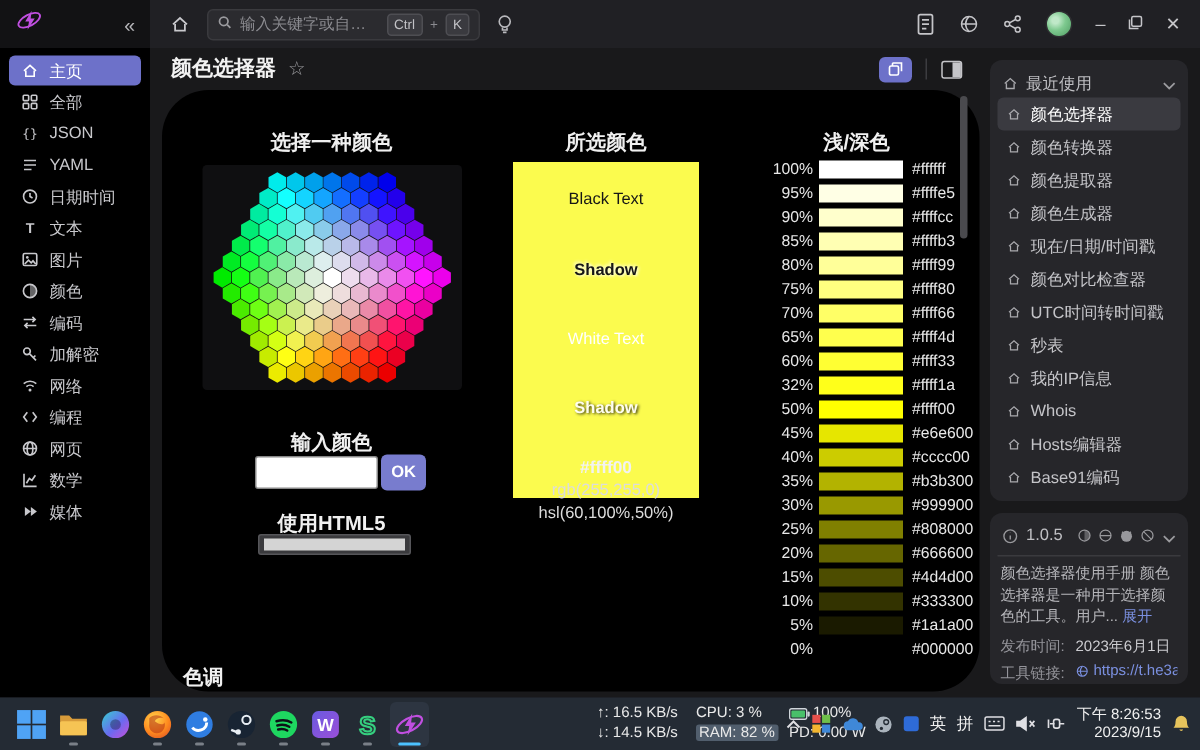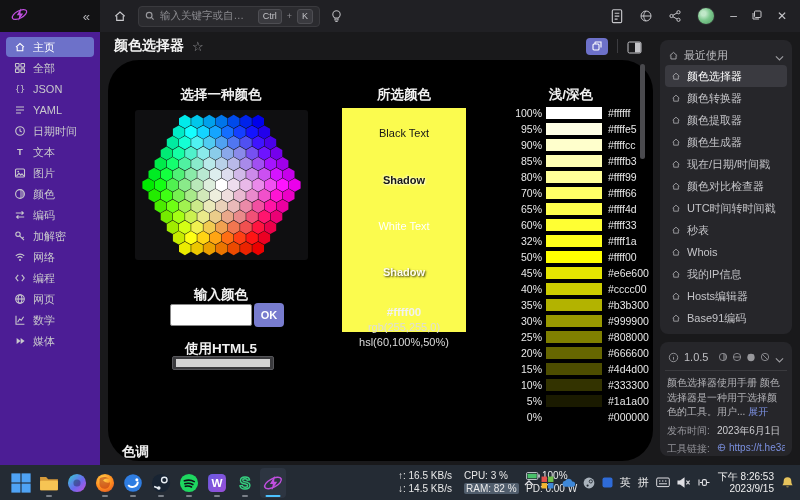--- a/index.html
+++ b/index.html
@@ -16,21 +16,21 @@
   .searchbox .ph { flex:1; font-size:10.5px; color:#8b8b90; white-space:nowrap; overflow:hidden; text-overflow:ellipsis; }
   .kbd { background:#3a3a3f; border:1px solid #4e4e53; border-radius:3px; font-size:9px; color:#c2c2c6; padding:0 4px; line-height:13px; }
   .kbd-plus { color:#8b8b90; font-size:9px; }
   .tb-bulb { margin-left:10px; width:13px; height:14px; color:#b9b9bd; }
   .tb-right { margin-left:auto; display:flex; align-items:center; gap:15px; padding-right:13px; }
   .tb-icon { width:14px; height:14px; color:#c5c5c9; display:grid; place-items:center; }
   .avatar { width:18px; height:18px; border-radius:50%; background:radial-gradient(circle at 35% 35%, #bfe8c8 15%, #7ec98f 45%, #4f9c63 100%); border:1px solid #2e2e31; }
   .winbtn { color:#c5c5c9; font-size:12px; line-height:12px; }
 
   
-  .sidebar { position:absolute; left:0; top:32px; width:100px; height:433px; background:#4c1d95; padding-top:5px; }
+  .sidebar { position:absolute; left:0; top:32px; width:100px; height:433px; background:#000000; padding-top:5px; }
   .side-item { height:20px; margin:0 6px 1px 6px; padding:0 7px; border-radius:4px; display:flex; align-items:center; gap:7px; color:#c8c8cc; font-size:11px; cursor:pointer; }
   .side-item.selected { background:#6d71c9; color:#fff; }
   .side-icon { flex:none; width:13px; height:12px; display:grid; place-items:center; }
   .side-icon svg { width:12px; height:12px; stroke-width:1.1; }
   .side-label { white-space:nowrap; }
 
   
   .main { position:absolute; left:100px; top:32px; width:556px; height:433px; background:#19191b; }
   .main-header { height:28px; display:flex; align-items:center; padding:0 14px; }
   .page-title { font-size:14px; font-weight:bold; color:#f2f2f2; }
@@ -525,20 +525,25 @@
             <span class="shade-pct">85%</span>
             <span class="shade-swatch" style="background: rgb(255, 255, 179);"></span>
             <span class="shade-hex">#ffffb3</span>
           </div>
           <div class="shade-row">
             <span class="shade-pct">80%</span>
             <span class="shade-swatch" style="background: rgb(255, 255, 153);"></span>
             <span class="shade-hex">#ffff99</span>
           </div>
           <div class="shade-row">
+            <span class="shade-pct">75%</span>
+            <span class="shade-swatch" style="background: rgb(255, 255, 128);"></span>
+            <span class="shade-hex">#ffff80</span>
+          </div>
+          <div class="shade-row">
             <span class="shade-pct">70%</span>
             <span class="shade-swatch" style="background: rgb(255, 255, 102);"></span>
             <span class="shade-hex">#ffff66</span>
           </div>
           <div class="shade-row">
             <span class="shade-pct">65%</span>
             <span class="shade-swatch" style="background: rgb(255, 255, 77);"></span>
             <span class="shade-hex">#ffff4d</span>
           </div>
           <div class="shade-row">
@@ -684,28 +689,28 @@
                 <path d="M2 6.2 6 2.6l4 3.6"></path>
                 <path d="M3.2 6v3.8h5.6V6"></path>
               </svg></span>
             <span class="rlbl">秒表</span>
           </div>
           <div class="recent-item">
             <span class="ric"><svg viewBox="0 0 12 12" fill="none" stroke="currentColor">
                 <path d="M2 6.2 6 2.6l4 3.6"></path>
                 <path d="M3.2 6v3.8h5.6V6"></path>
               </svg></span>
+            <span class="rlbl">我的IP信息</span>
+          </div>
+          <div class="recent-item">
+            <span class="ric"><svg viewBox="0 0 12 12" fill="none" stroke="currentColor">
+                <path d="M2 6.2 6 2.6l4 3.6"></path>
+                <path d="M3.2 6v3.8h5.6V6"></path>
+              </svg></span>
             <span class="rlbl">Whois</span>
-          </div>
-          <div class="recent-item">
-            <span class="ric"><svg viewBox="0 0 12 12" fill="none" stroke="currentColor">
-                <path d="M2 6.2 6 2.6l4 3.6"></path>
-                <path d="M3.2 6v3.8h5.6V6"></path>
-              </svg></span>
-            <span class="rlbl">我的IP信息</span>
           </div>
           <div class="recent-item">
             <span class="ric"><svg viewBox="0 0 12 12" fill="none" stroke="currentColor">
                 <path d="M2 6.2 6 2.6l4 3.6"></path>
                 <path d="M3.2 6v3.8h5.6V6"></path>
               </svg></span>
             <span class="rlbl">Hosts编辑器</span>
           </div>
           <div class="recent-item">
             <span class="ric"><svg viewBox="0 0 12 12" fill="none" stroke="currentColor">

